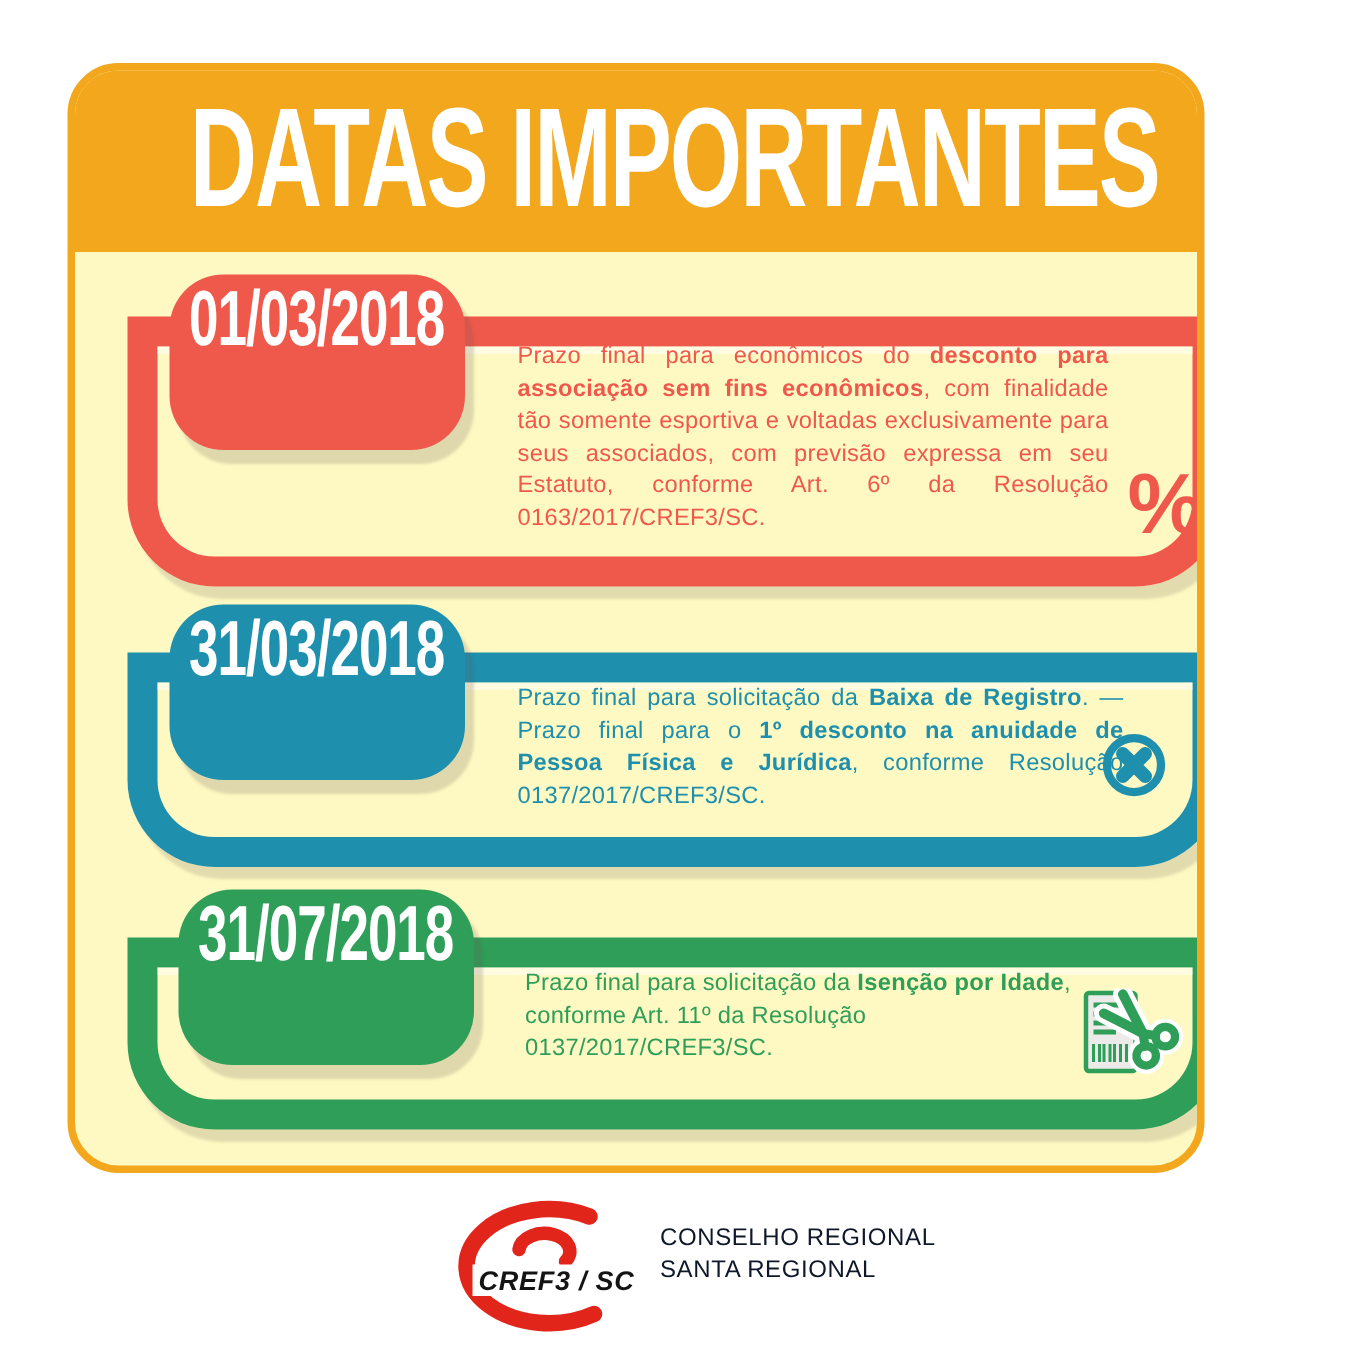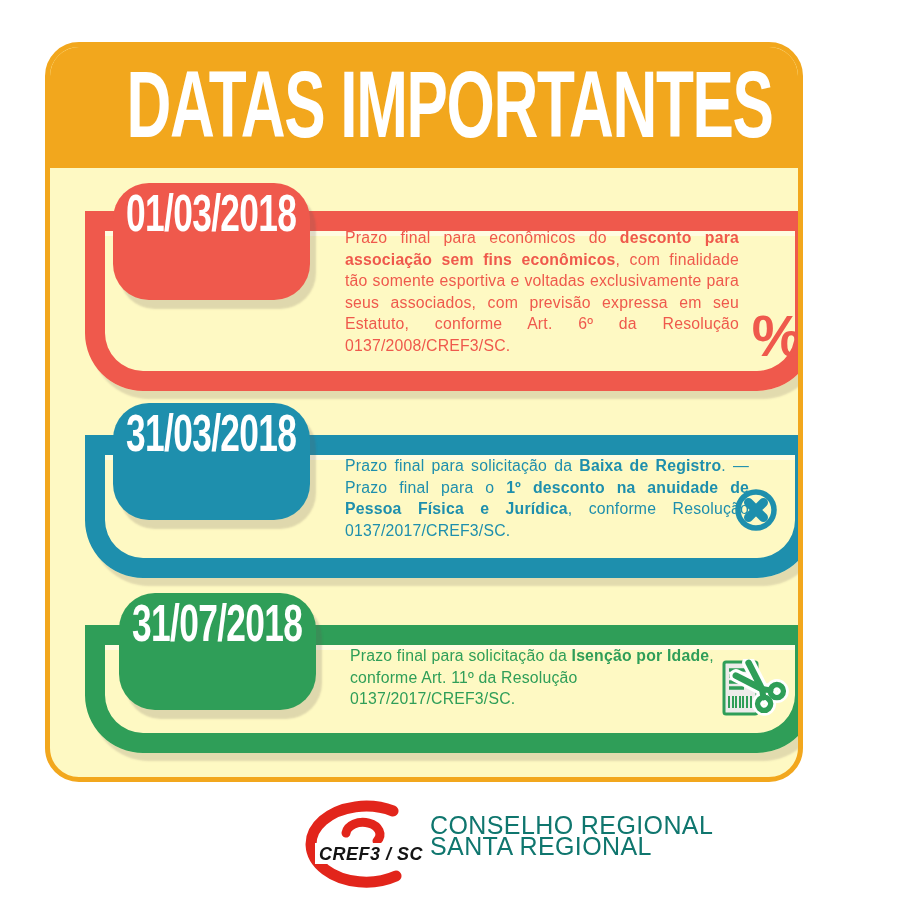--- a/index.html
+++ b/index.html
@@ -61,41 +61,41 @@
   .percent {
     position:absolute; left:680px; top:258px; width:94px; height:62px;
     text-align:center; font-size:57px; line-height:62px; font-weight:800;
     color:#EF594C;
   }
   .icon-abs { position:absolute; }
   
   .footer { position:absolute; left:0; top:795px; width:900px; height:100px; }
   .logo-swirl { position:absolute; left:296px; top:5px; }
   .org-name {
-    position:absolute; left:430px; top:20px; color:#0f766e;
-    font-size:25px; line-height:21px; letter-spacing:.4px; white-space:nowrap;
+    position:absolute; left:440px; top:20px; color:#0f172a;
+    font-size:16px; line-height:21px; letter-spacing:.4px; white-space:nowrap;
   }
 </style>
 </head>
 <body>
 
 <div class="page">
 
   <div class="card">
 
     <div class="card-header">
       <h1 class="poster-title">DATAS IMPORTANTES</h1>
     </div>
 
     <section>
       <div class="outline red-b" style="left:35px; top:164px; width:730px; height:180px;"></div>
       <div class="chip red-bg" style="left:63px; top:136px;">
         <span class="chip-date">01/03/2018</span>
       </div>
-      <p class="blocktext justify red-t" style="left:295px; top:180px; width:394px; margin:0;"><span>Prazo final para econômicos do </span><b>desconto para associação sem fins econômicos</b><span>, com finalidade tão somente esportiva e voltadas exclusivamente para seus associados, com previsão expressa em seu Estatuto, conforme Art. 6º da Resolução 0137/2008/CREF3/SC.</span></p>
+      <p class="blocktext justify red-t" style="left:295px; top:180px; width:394px; margin:0;"><span>Prazo final para econômicos do </span><b>desconto para associação sem fins econômicos</b><span>, com finalidade tão somente esportiva e voltadas exclusivamente para seus associados, com previsão expressa em seu Estatuto, conforme Art. 6º da Resolução 0163/2017/CREF3/SC.</span></p>
       <div class="percent">%</div>
     </section>
 
     <section>
       <div class="outline blue-b" style="left:35px; top:388px; width:730px; height:143px;"></div>
       <div class="chip blue-bg" style="left:63px; top:356px;">
         <span class="chip-date">31/03/2018</span>
       </div>
       <p class="blocktext justify blue-t" style="left:295px; top:408px; width:404px; margin:0;"><span>Prazo final para solicitação da </span><b>Baixa de Registro</b><span>. — Prazo final para o </span><b>1º desconto na anuidade de Pessoa Física e Jurídica</b><span>, conforme Resolução 0137/2017/CREF3/SC.</span></p>
       <svg class="icon-abs" style="left:682px; top:439px;" width="48" height="48" viewBox="0 0 48 48">

